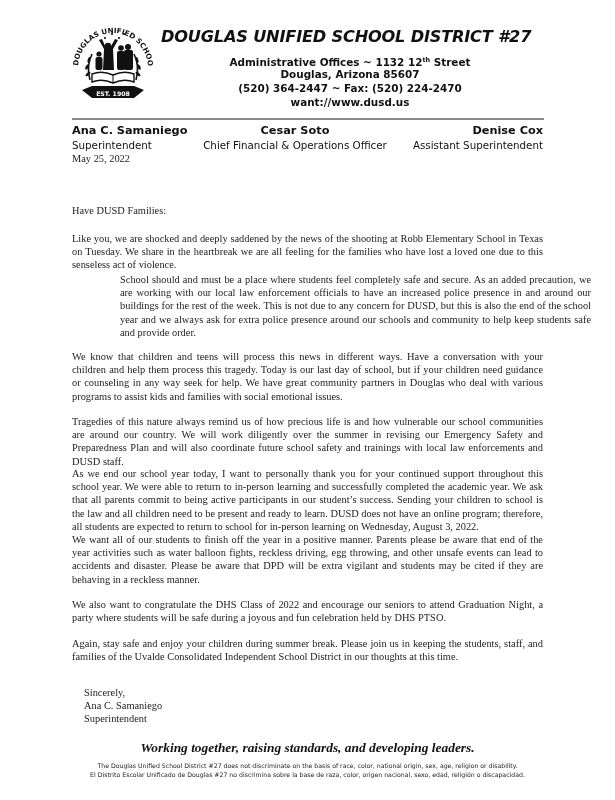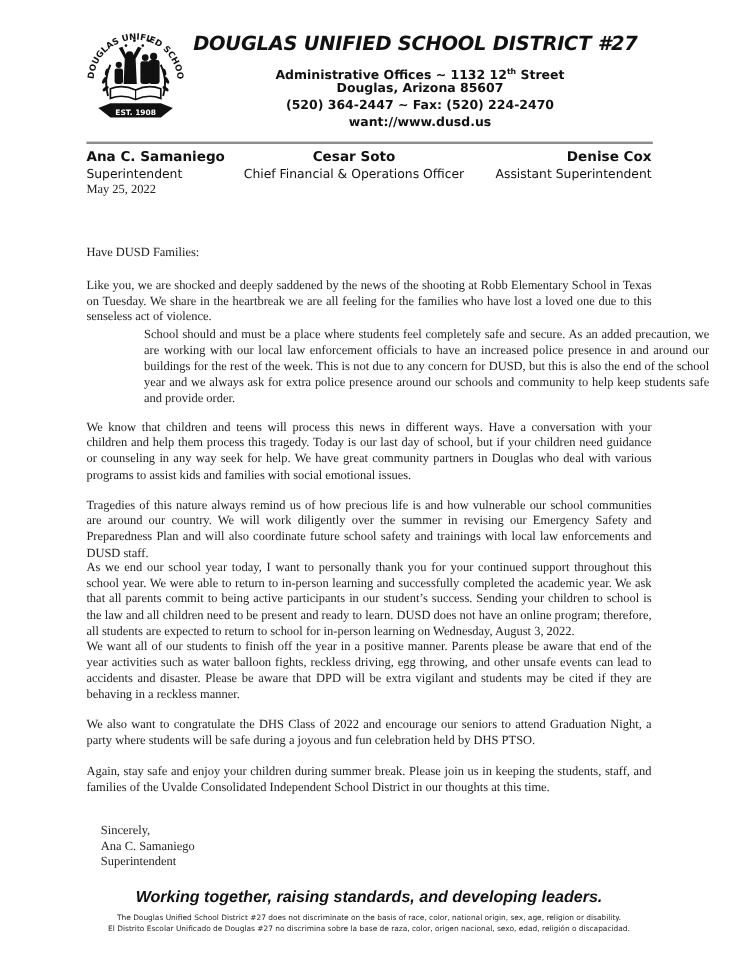--- a/index.html
+++ b/index.html
@@ -39,21 +39,21 @@
     .p3 { top: 350px; }
     .p4 { top: 415px; }
     .p5 { top: 467px; }
     .p6 { top: 533px; }
     .p7 { top: 598px; }
     .p8 { top: 637px; }
     .closing { position: absolute; left: 72px; top: 686px; line-height: 13.2px; margin-left: 12px; }
 
     
     .motto { position: absolute; left: 0; top: 740px; width: 615px; text-align: center;
-      font-family: Liberation Sans, sans-serif; font-weight: bold; font-style: italic;
+      font-family: Liberation Serif, serif; font-weight: bold; font-style: italic;
       font-size: 13.4px; color: #111; white-space: nowrap; }
     .nd { position: absolute; left: 0; width: 615px; text-align: center;
       font-family: "DejaVu Sans", sans-serif; font-size: 6.2px; color: #222; white-space: nowrap; }
     .nd1 { top: 762px; }
     .nd2 { top: 771px; }
   </style>
 </head>
 <body>
 
 <div class="page">

